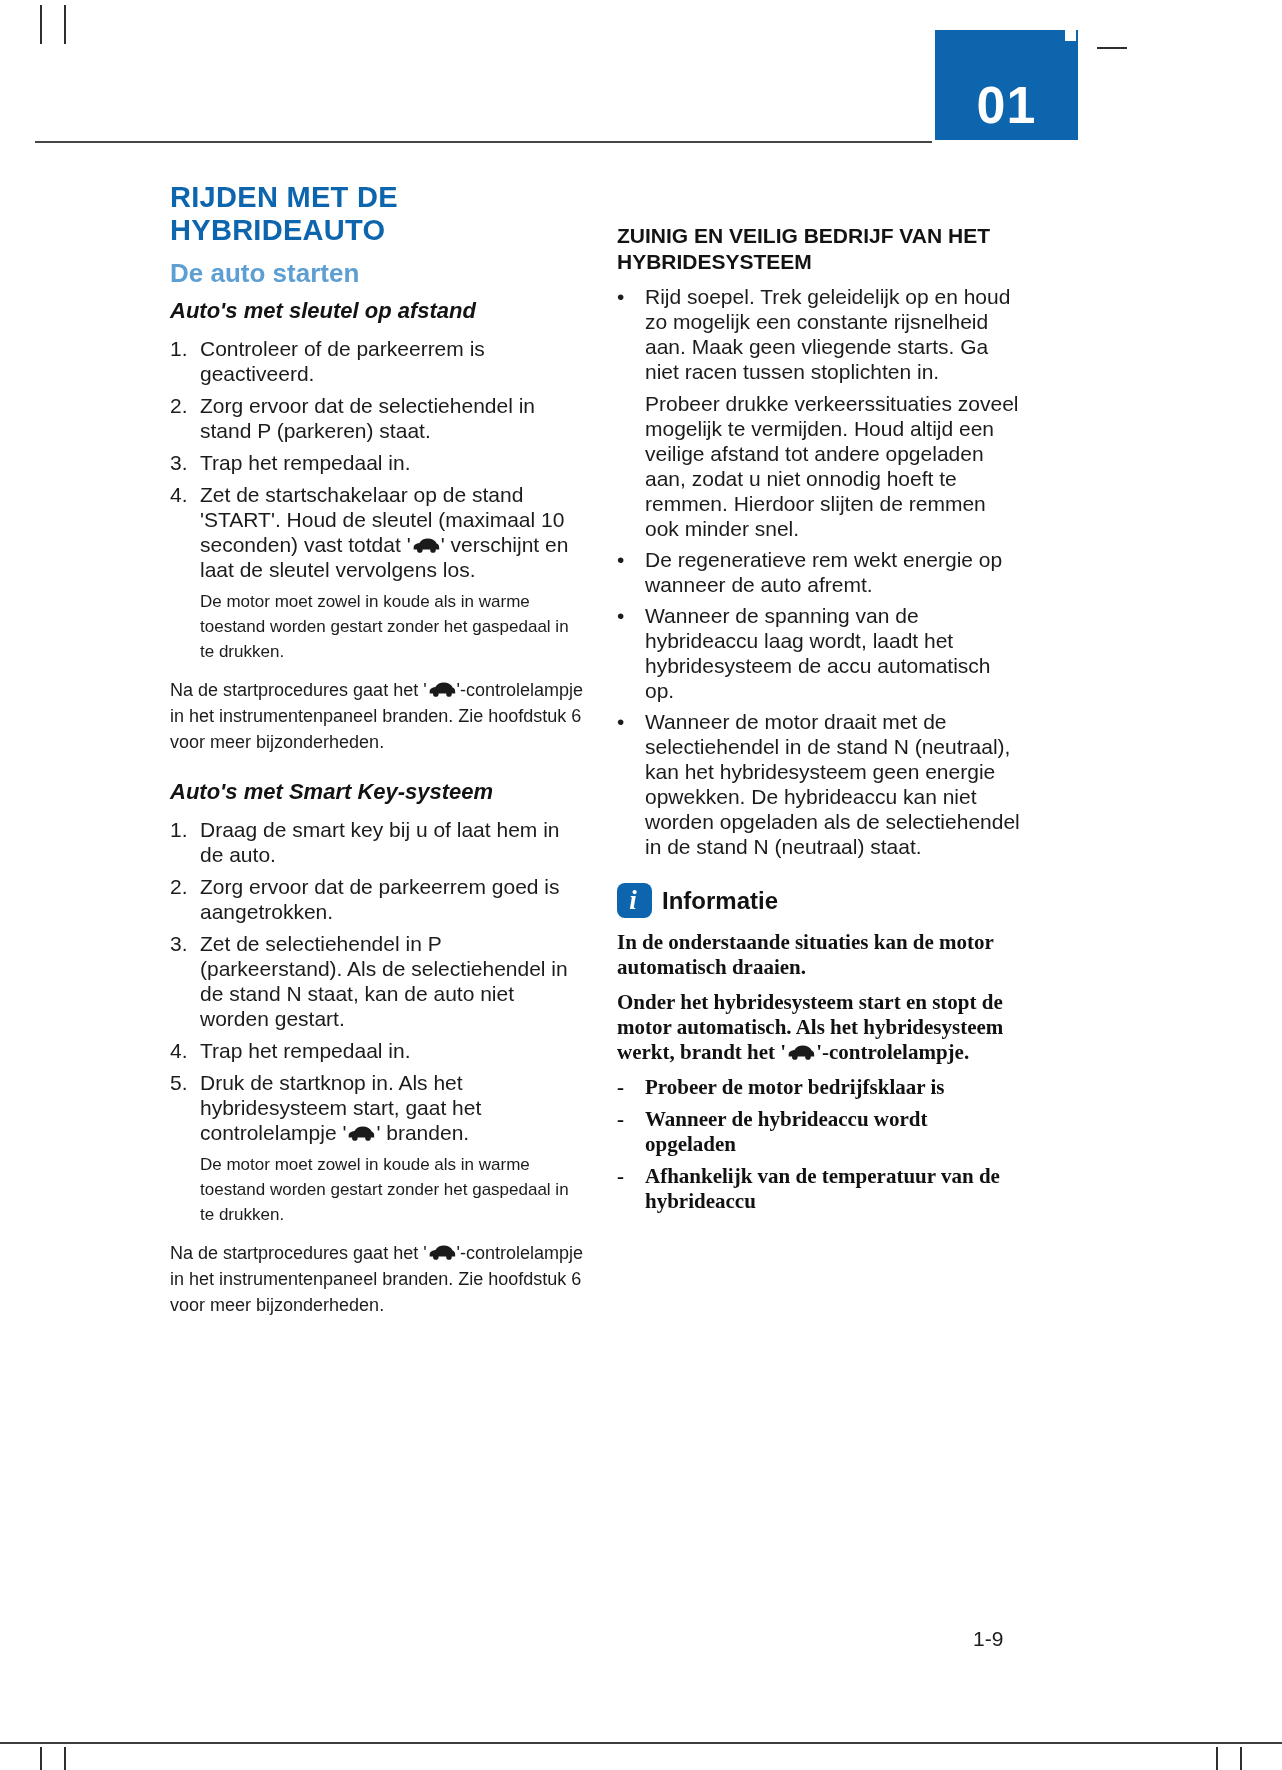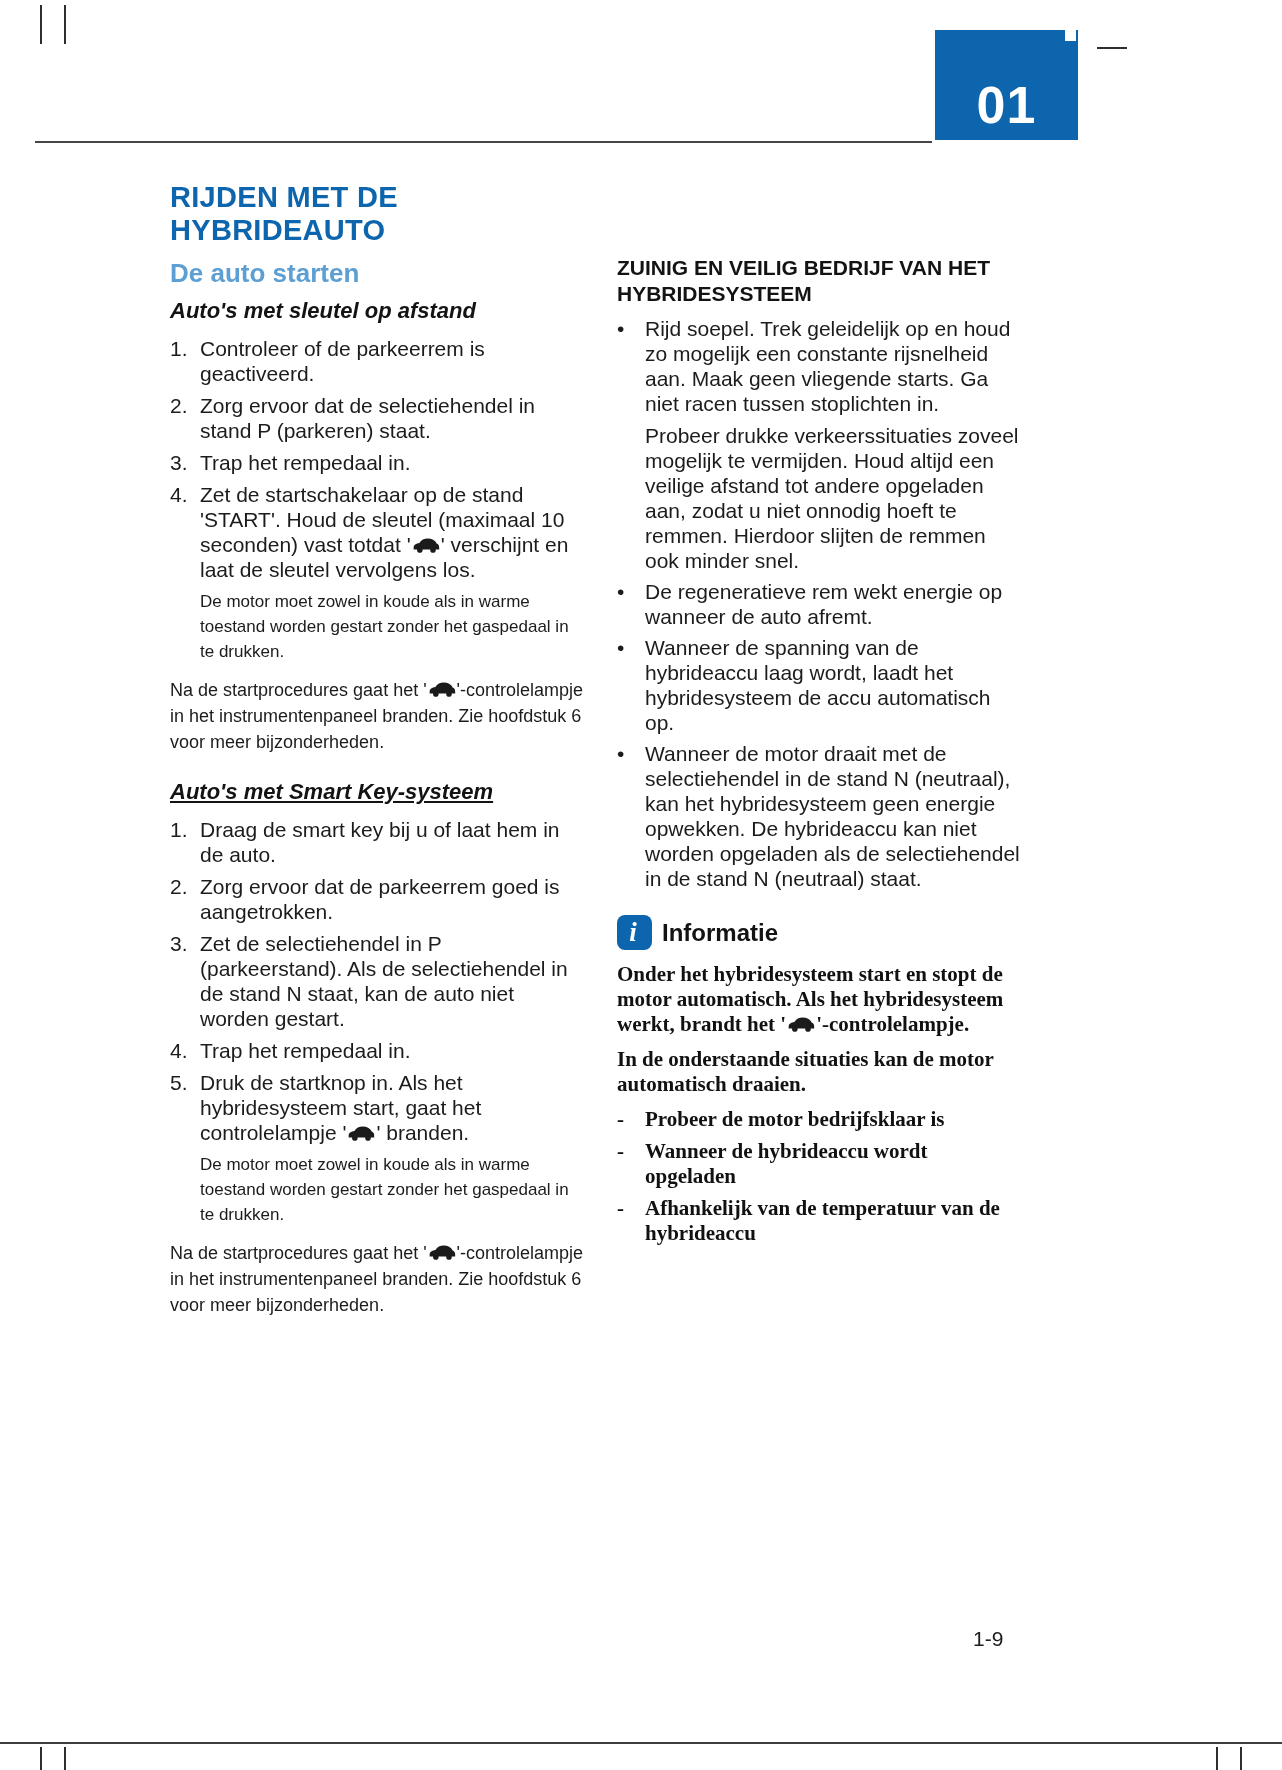--- a/index.html
+++ b/index.html
@@ -30,26 +30,26 @@
   .chapter-tab {
     position: absolute; left: 935px; top: 30px; width: 143px; height: 110px;
     background: #0d65ad; display: flex; align-items: center; justify-content: center;
     padding-top: 40px;
   }
   .chapter-tab .num { color: #ffffff; font-size: 52px; font-weight: 700; letter-spacing: 1px; line-height: 1; }
   .tab-notch { position: absolute; top: 0; right: 2px; width: 11px; height: 11px; background: #ffffff; }
 
   
   .col-left  { position: absolute; left: 170px; top: 181px; width: 414px; }
-  .col-right { position: absolute; left: 617px; top: 223px; width: 404px; margin-top: 32px; }
+  .col-right { position: absolute; left: 617px; top: 223px; width: 404px; }
 
   .title { font-size: 29px; font-weight: 700; color: #0d65ad; letter-spacing: 0.3px; margin-bottom: 11px; }
   .section { font-size: 26px; font-weight: 700; color: #5d9fd3; margin-bottom: 9px; }
   .sub { font-size: 22px; font-weight: 700; font-style: italic; color: #131313; margin-bottom: 12px; }
-  .sub.second { margin-top: 16px; text-decoration: underline; }
+  .sub.second { margin-top: 16px; }
 
   .steps { list-style: none; }
   .steps li { display: flex; margin-bottom: 7px; font-size: 21px; line-height: 25px; }
   .steps .num { flex: 0 0 30px; }
   .steps .txt { flex: 1; }
 
   .step-note { margin-left: 30px; font-size: 17px; line-height: 25px; margin-top: 3px; margin-bottom: 13px; }
 
   .bold-note { font-weight: 400; font-size: 18px; line-height: 26px; margin-top: 5px; margin-bottom: 24px; }
 
@@ -199,26 +199,26 @@
       </li>
     </ul>
 
     <div class="info-block">
       <div class="info-head">
         <span class="info-icon">
             <span class="info-i">i</span>
           </span>
         <span class="info-title">Informatie</span>
       </div>
+      <p class="serif-text">In de onderstaande situaties kan de motor automatisch draaien.</p>
       <p class="serif-text"><span>Onder het hybridesysteem start en stopt de motor automatisch. Als het hybridesysteem werkt, brandt het '</span><span class="car-icon"><svg width="28" height="17" viewBox="0 0 34 20">
               <path d="M2 13 C2 9 5 7.5 9 7 C11 3 15 1.5 19 1.5 C24 1.5 28 3.5 30 7.5 C32.5 8.5 33 10.5 33 13 L33 15 L2 15 Z" fill="#1b1b1b"></path>
               <circle cx="9.5" cy="15.5" r="3.4" fill="#1b1b1b"></circle>
               <circle cx="25.5" cy="15.5" r="3.4" fill="#1b1b1b"></circle>
             </svg></span><span>'-controlelampje.</span></p>
-      <p class="serif-text">In de onderstaande situaties kan de motor automatisch draaien.</p>
       <ul class="dashes">
         <li>
           <span class="marker">-</span>
           <span>Probeer de motor bedrijfsklaar is</span>
         </li>
         <li>
           <span class="marker">-</span>
           <span>Wanneer de hybrideaccu wordt opgeladen</span>
         </li>
         <li>

